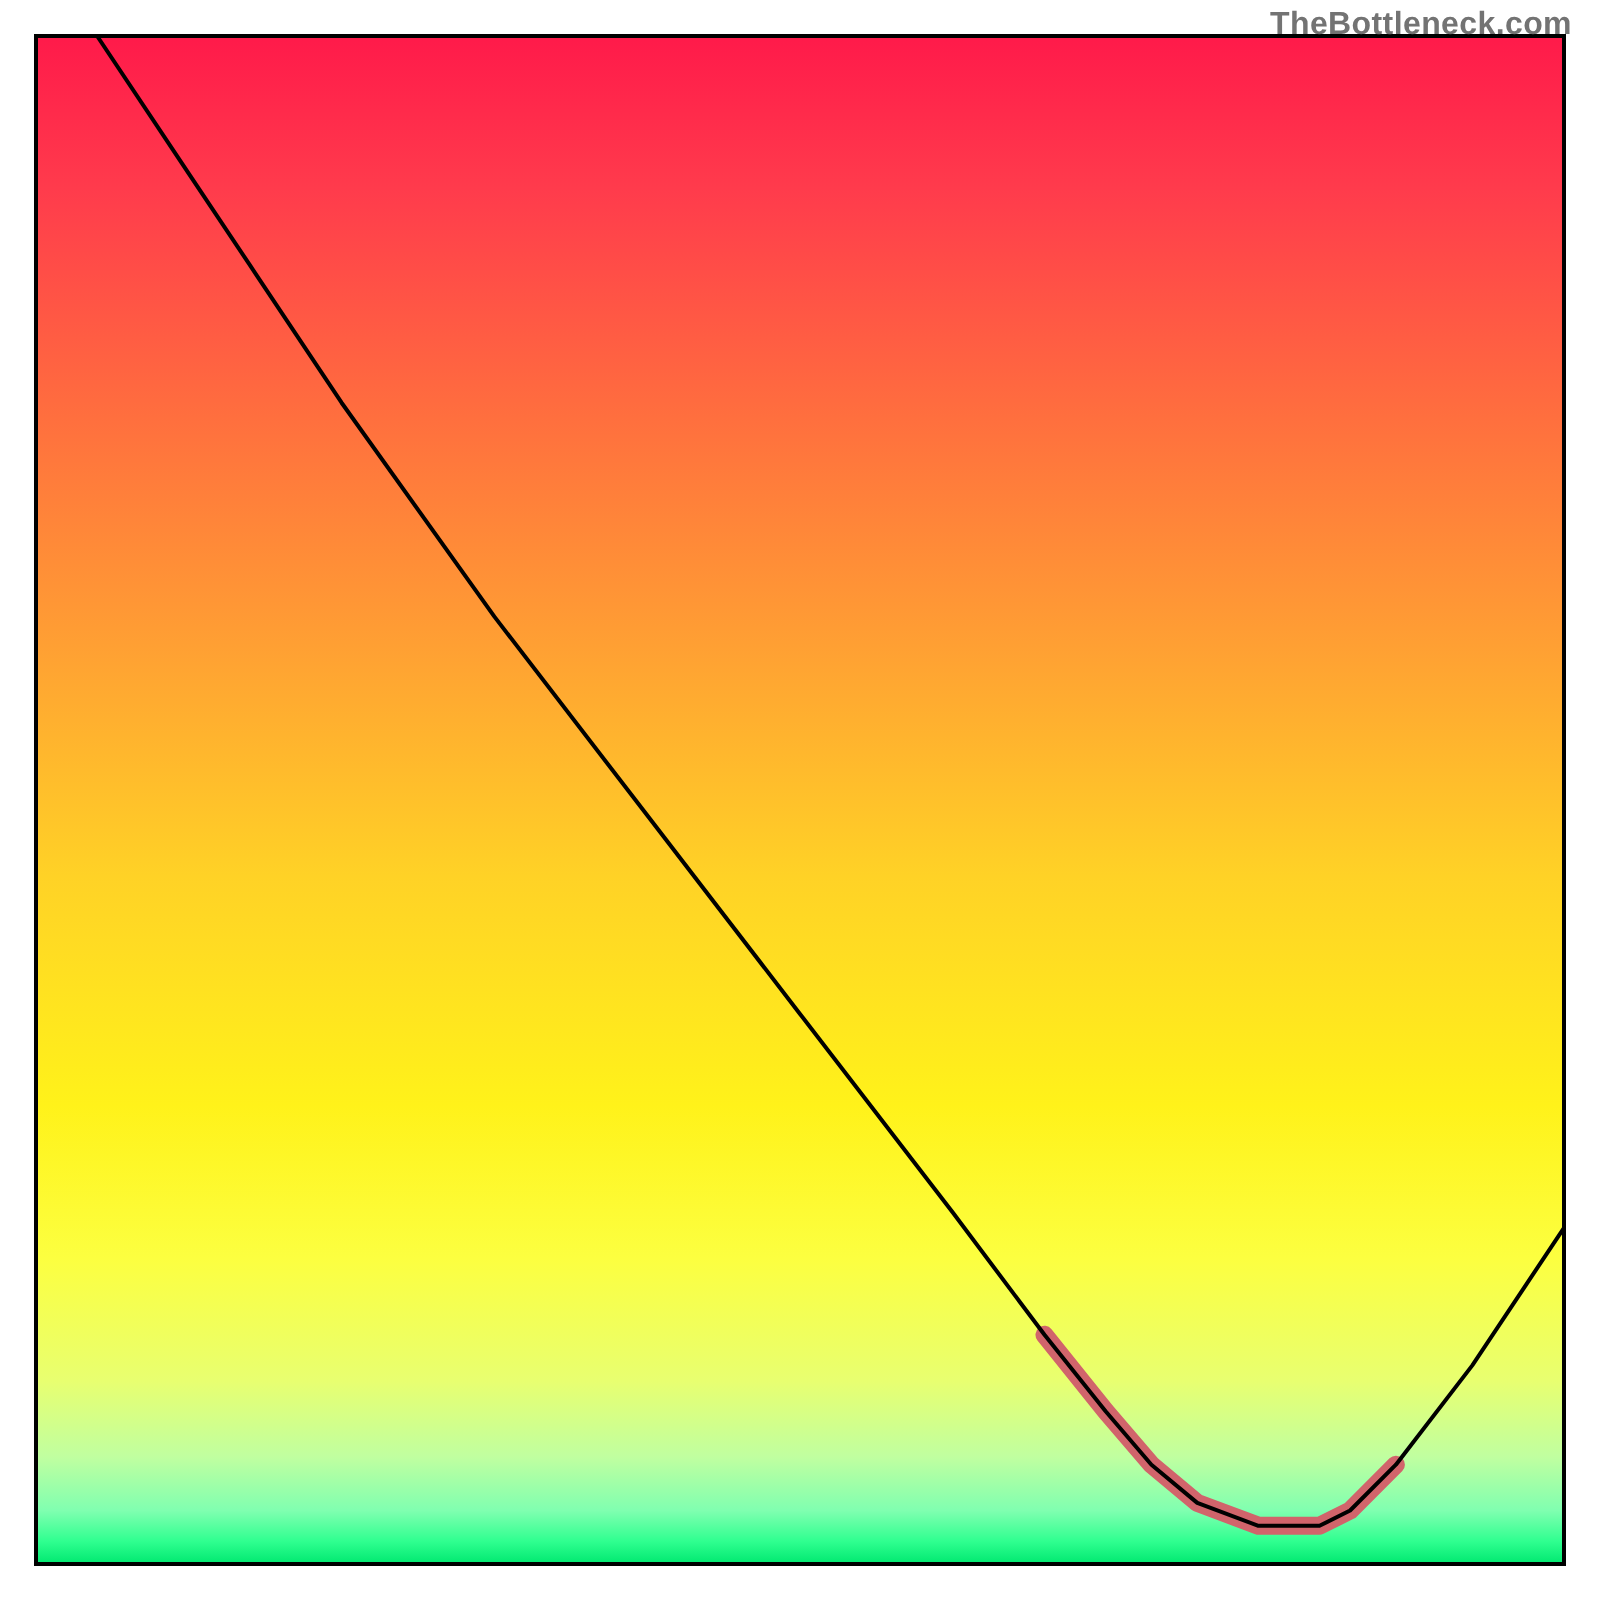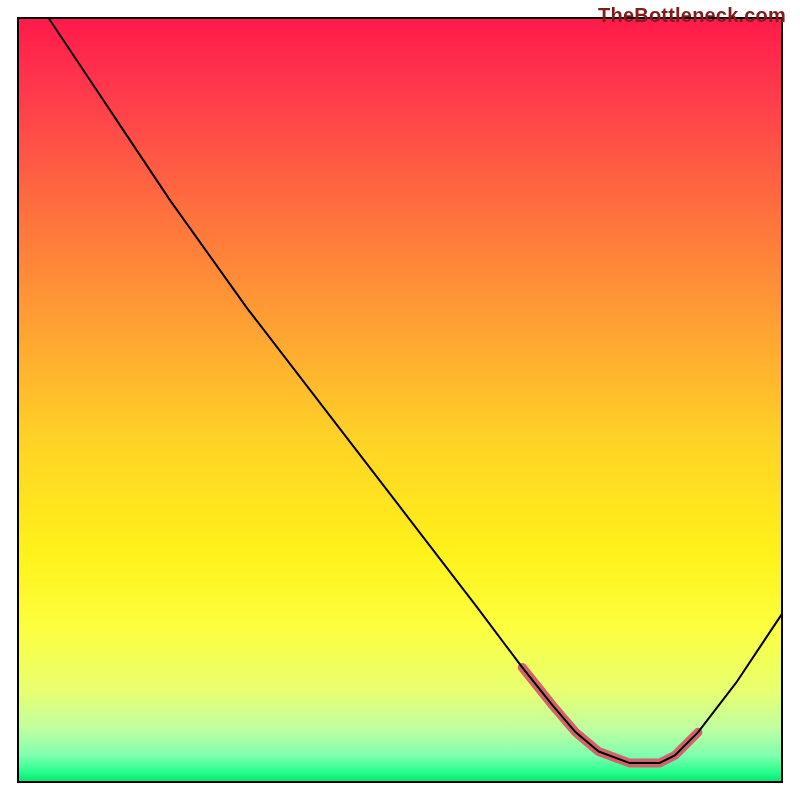--- a/index.html
+++ b/index.html
@@ -12,23 +12,23 @@
     background: #fff;
   }
   .chart-wrap {
     position: absolute;
     inset: 0;
   }
   .watermark {
     position: absolute;
     top: 4px;
     right: 14px;
-    font-size: 20px;
+    font-size: 16px;
     font-weight: bold;
-    color: #7f1d1d;
+    color: #737373;
     letter-spacing: 0.2px;
     z-index: 5;
     font-family: Arial, Helvetica, sans-serif;
   }
   svg { display: block; }
 </style>
 </head>
 <body>
 
 <div class="chart-wrap">

